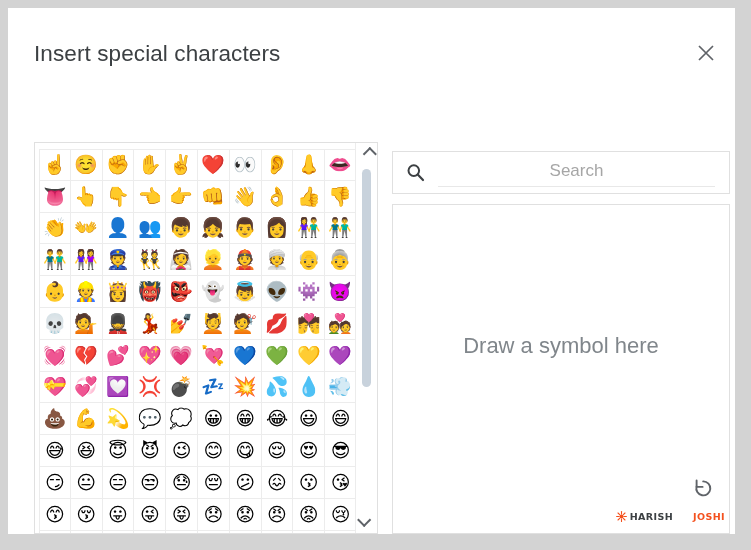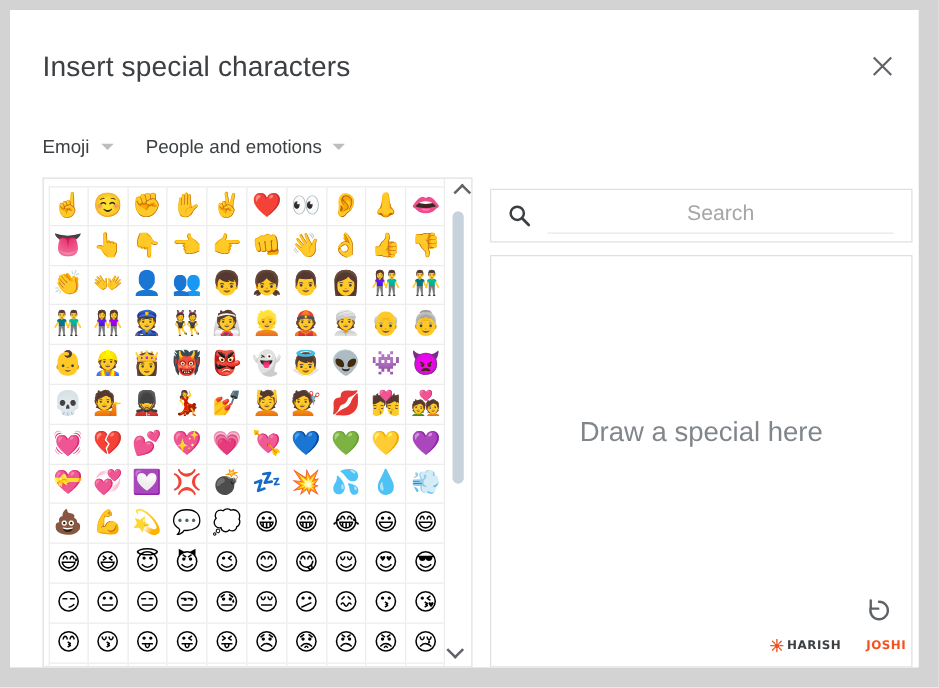--- a/index.html
+++ b/index.html
@@ -280,30 +280,20 @@
 
   <div id="header">
     <div id="dialog-title">Insert special characters</div>
     <button id="close-button" aria-label="Close">
       <svg width="18" height="18" viewBox="0 0 18 18">
         <path d="M2 2 L16 16 M16 2 L2 16" stroke="#5f6368" stroke-width="1.7" fill="none"></path>
       </svg>
     </button>
   </div>
 
-  <div id="filters">
-    <button class="filter-select">
-      <span class="filter-label">Emoji</span>
-      <span class="caret"></span>
-    </button>
-    <button class="filter-select">
-      <span class="filter-label">People and emotions</span>
-      <span class="caret"></span>
-    </button>
-  </div>
 
   <div id="grid-panel">
     <div id="grid-scroll">
       <div id="emoji-grid">
           <div class="emoji-cell emoji-grid-toprow">☝️</div>
           <div class="emoji-cell emoji-grid-toprow">☺️</div>
           <div class="emoji-cell emoji-grid-toprow">✊</div>
           <div class="emoji-cell emoji-grid-toprow">✋</div>
           <div class="emoji-cell emoji-grid-toprow">✌️</div>
           <div class="emoji-cell emoji-grid-toprow">❤️</div>
@@ -449,21 +439,21 @@
     <span id="search-icon">
       <svg width="19" height="19" viewBox="0 0 19 19">
         <circle cx="7.8" cy="7.6" r="5.3" stroke="#3c4043" stroke-width="2" fill="none"></circle>
         <path d="M11.7 11.6 L17 17" stroke="#3c4043" stroke-width="2.2" stroke-linecap="round"></path>
       </svg>
     </span>
     <input id="search-input" type="text" placeholder="Search" style="">
   </div>
 
   <div id="draw-panel">
-    <div id="draw-hint">Draw a special here</div>
+    <div id="draw-hint">Draw a symbol here</div>
     <button id="clear-draw-button" aria-label="Clear drawing">
       <svg width="24" height="24" viewBox="0 0 24 24">
         <path d="M12.2 6.4 A7 7 0 1 1 5.6 11.4" stroke="#5f6368" stroke-width="1.9" fill="none" stroke-linecap="round"></path>
         <path d="M5.6 5.4 L5.6 11.9 L11.6 11.9" stroke="#5f6368" stroke-width="1.9" fill="none" stroke-linecap="round" stroke-linejoin="round"></path>
       </svg>
     </button>
   </div>
 
   <div id="watermark">
     <span id="watermark-mark">

